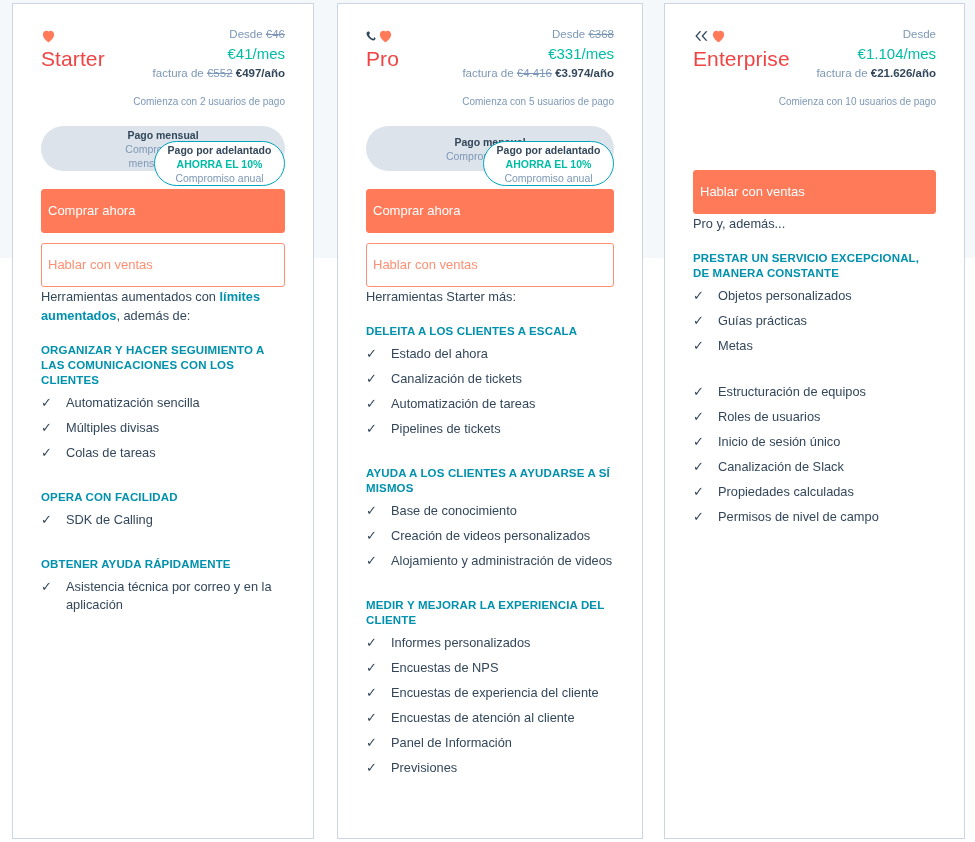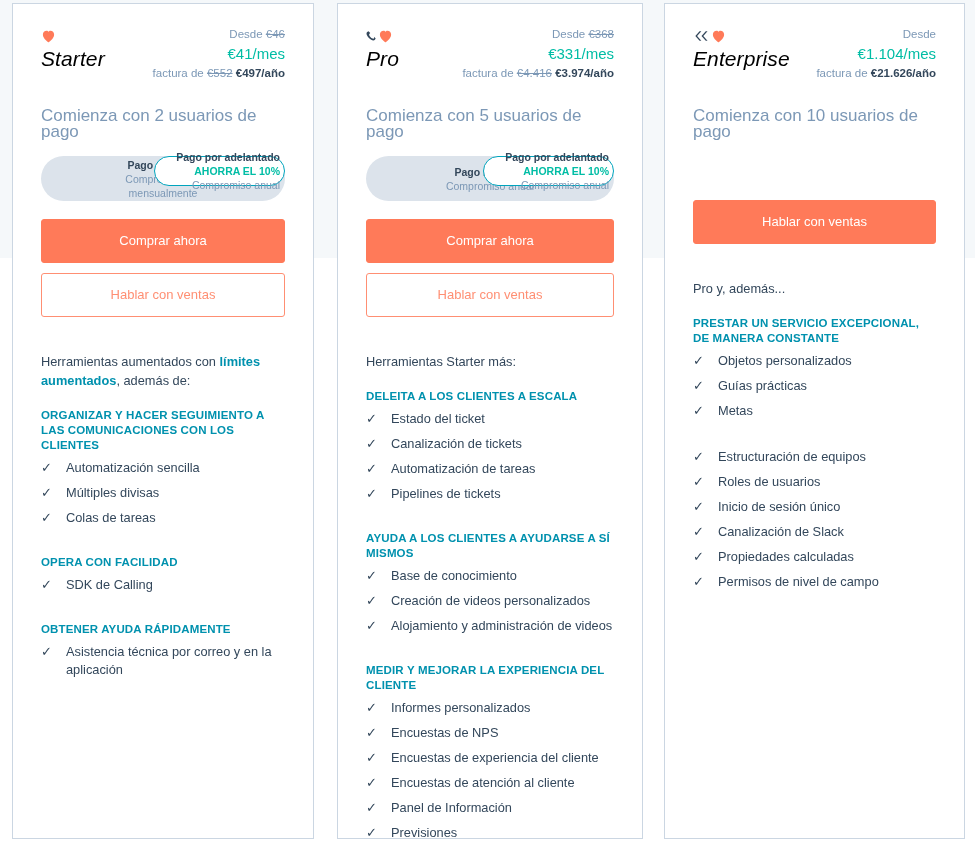--- a/index.html
+++ b/index.html
@@ -49,83 +49,82 @@
     align-items:flex-start;
     min-height:62px;
   }
   .head-left{padding-top:2px;}
   .tier-icons{
     display:flex;align-items:center;gap:1px;height:16px;margin-bottom:3px;
   }
   .ic{display:block;}
   .tier-name{
     font-size:21px;
-    color:#000000;
+    color:#ef4444;
     font-weight:400;
     line-height:24px;
     letter-spacing:.1px;
-    font-style:italic;
   }
   .head-right{text-align:right;padding-top:1px;}
   .desde{
     font-size:11.5px;color:#7C98B6;line-height:14px;white-space:nowrap;
   }
   .desde s{text-decoration:line-through;}
   .price{
     font-size:15px;color:#00BDA5;line-height:25px;white-space:nowrap;font-weight:400;
   }
   .billed{
     font-size:11.5px;color:#7C98B6;line-height:15px;white-space:nowrap;
   }
   .billed s{text-decoration:line-through;}
   .billed b{color:#33475B;font-weight:700;}
 
   .seats{
-    font-size:17px;color:#7C98B6;margin-top:20px;line-height:16px;
+    font-size:10px;color:#7C98B6;margin-top:6px;line-height:16px;text-align:right;
   }
 
   
   .toggle{
     margin-top:16px;
     position:relative;
     height:45px;
     background:#DCE3EB;
     border-radius:24px;
     display:flex;
     align-items:center;
   }
   .toggle-opt{
     flex:1;text-align:center;line-height:14px;padding:0 4px;
   }
   .toggle-opt .t1{font-size:10.5px;font-weight:700;color:#33475B;}
   .toggle-opt .t2{font-size:10.5px;color:#7C98B6;}
   .toggle-opt.sel{
-    position:absolute;right:0;top:0;height:30px;width:131px;
+    position:absolute;right:0;top:15px;height:45px;width:131px;
     background:#ffffff;border:1.5px solid #00A4BD;border-radius:24px;
     box-sizing:border-box;display:flex;flex-direction:column;
-    align-items:flex-end;justify-content:center;
+    align-items:center;justify-content:center;
   }
   .toggle-opt.sel .t-save{font-size:10.5px;font-weight:700;color:#00BDA5;}
 
   
   .btn{
     display:block;width:100%;box-sizing:border-box;
-    text-align:center;border-radius:3px;
+    text-align:left;border-radius:3px;
     font-size:13px;cursor:pointer;
     padding:13px 6px;
     line-height:16px;
   }
   .btn-primary{background:#FF7A59;color:#ffffff;border:1px solid #FF7A59;}
   .btn-secondary{background:#ffffff;color:#FF8F73;border:1px solid #FF8F73;}
   .btn-wrap{margin-top:18px;}
   .btn-wrap.second{margin-top:10px;}
   .btn-wrap.ent{margin-top:60px;}
 
   
-  .features{padding:0 28px 20px 28px;margin-top:35px;}
+  .features{padding:0 28px 20px 28px;}
   .intro{
     font-size:12.8px;color:#33475B;line-height:19px;margin-bottom:18px;
   }
   .intro b{color:#0091AE;font-weight:700;}
   .sec-title{
     font-size:11.5px;font-weight:700;color:#0091AE;
     letter-spacing:.15px;line-height:15px;
     margin:0 0 6px 0;text-transform:uppercase;
   }
   .sec{margin-bottom:28px;}
@@ -289,21 +288,21 @@
       </div>
     </div>
 
     <div class="features">
       <div class="intro"><span>Herramientas Starter más:</span></div>
 
       <div class="sec">
         <div class="sec-title">DELEITA A LOS CLIENTES A ESCALA</div>
         <div class="feat">
             <span class="check">✓</span>
-            <span class="feat-label">Estado del ticket</span>
+            <span class="feat-label">Estado del ahora</span>
           </div>
         <div class="feat">
             <span class="check">✓</span>
             <span class="feat-label">Canalización de tickets</span>
           </div>
         <div class="feat">
             <span class="check">✓</span>
             <span class="feat-label">Automatización de tareas</span>
           </div>
         <div class="feat">

